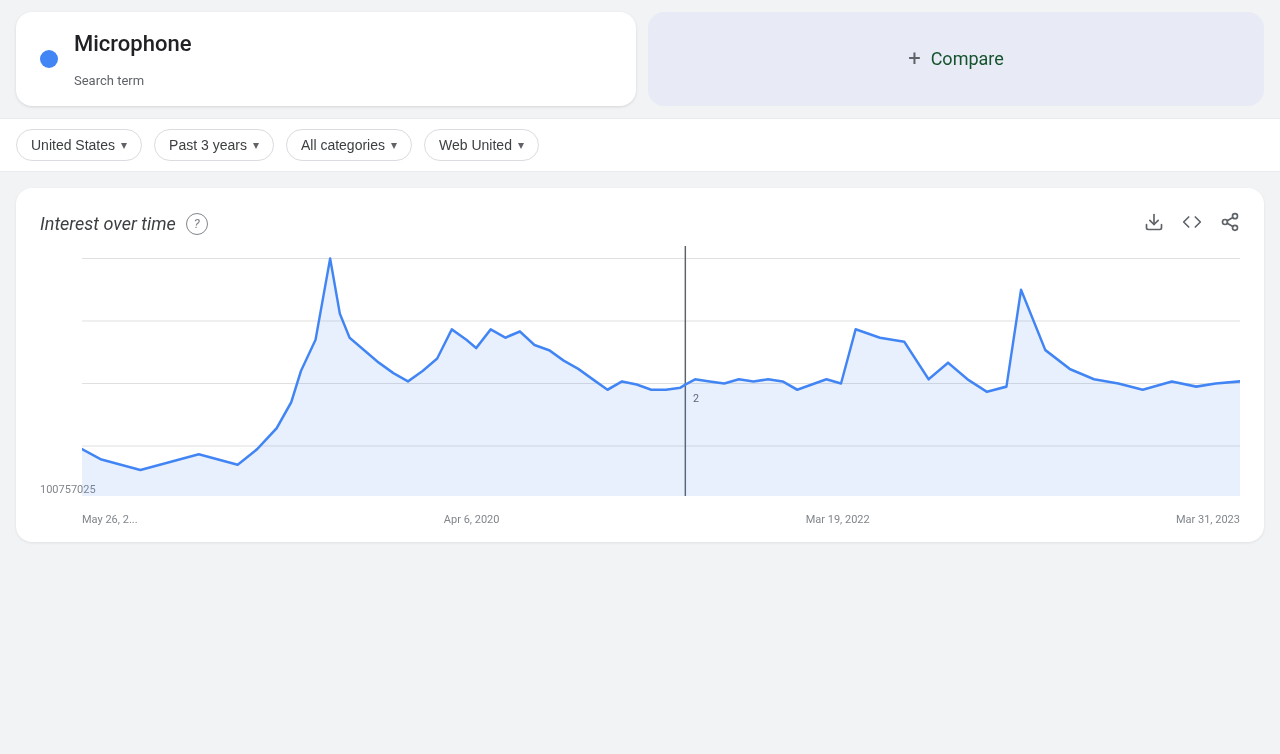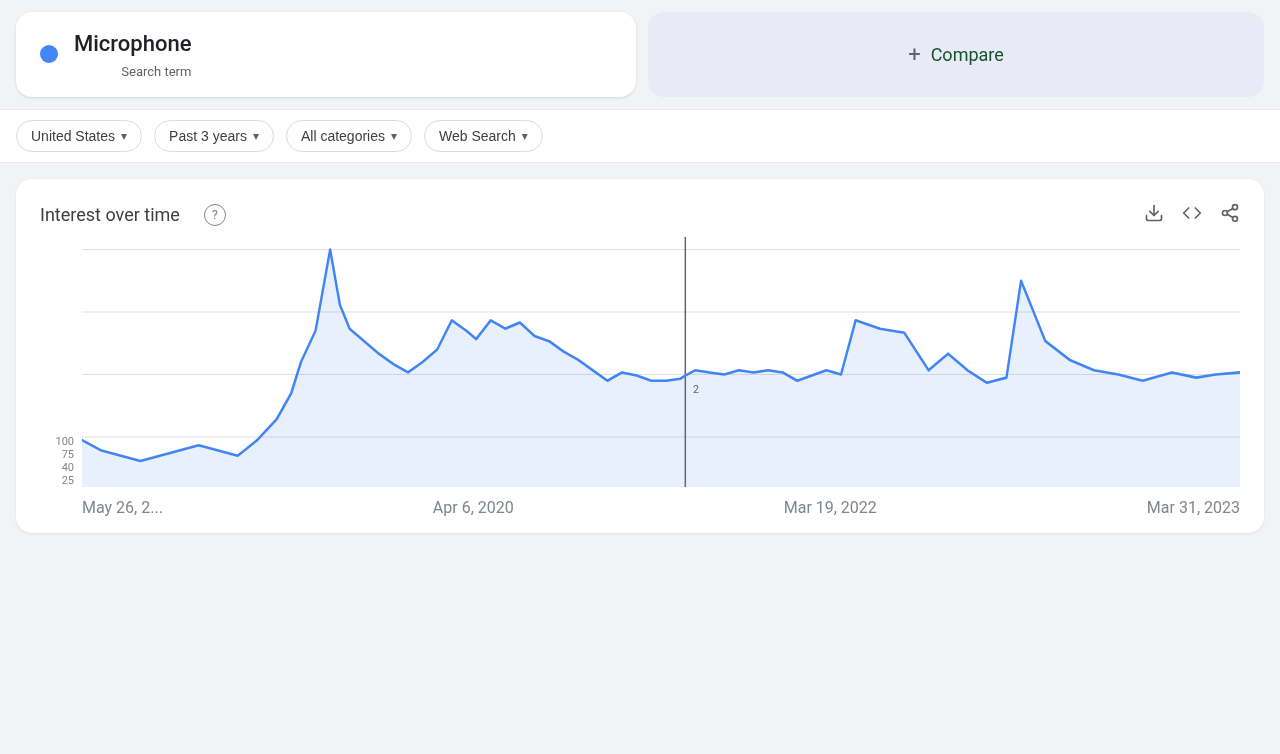--- a/index.html
+++ b/index.html
@@ -21,42 +21,41 @@
 
     .search-term-card {
       background: #fff;
       border-radius: 16px;
       padding: 18px 24px;
       display: flex;
       align-items: center;
       gap: 16px;
       flex: 0 0 620px;
       box-shadow: 0 1px 3px rgba(0,0,0,0.12);
-      text-align: right;
     }
 
     .search-dot {
       width: 18px;
       height: 18px;
       border-radius: 50%;
       background: #4285f4;
       flex-shrink: 0;
     }
 
     .search-term-text h2 {
       font-size: 22px;
       font-weight: 500;
       color: #202124;
       line-height: 1.3;
     }
 
     .search-term-text p {
       font-size: 13px;
       color: #5f6368;
-      margin-top: 5px;
+      margin-top: 14px;
     }
 
     .compare-card {
       background: #e8eaf6;
       border-radius: 16px;
       flex: 1;
       display: flex;
       align-items: center;
       justify-content: center;
       gap: 10px;
@@ -115,21 +114,22 @@
     .chart-header {
       display: flex;
       align-items: center;
       justify-content: space-between;
       margin-bottom: 8px;
     }
 
     .chart-title-group {
       display: flex;
       align-items: center;
-      gap: 24px;
+      gap: 10px;
+      font-style: italic;
     }
 
     .chart-title {
       font-size: 18px;
       color: #3c4043;
       font-weight: 400;
     }
 
     .help-icon {
       width: 22px;
@@ -163,22 +163,22 @@
       margin-top: 10px;
     }
 
     .chart-labels-left {
       position: absolute;
       left: 0;
       top: 0;
       bottom: 30px;
       width: 40px;
       display: flex;
-      flex-direction: column;
-      justify-content: flex-end;
+      flex-direction: row;
+      justify-content: flex-start;
       align-items: flex-end;
       padding-right: 6px;
     }
 
     .chart-labels-left span {
       font-size: 11px;
       color: #80868b;
     }
 
     .chart-canvas-wrap {
@@ -194,21 +194,21 @@
       left: 42px;
       right: 0;
       bottom: 0;
       height: 28px;
       display: flex;
       justify-content: space-between;
       align-items: flex-end;
     }
 
     .chart-x-labels span {
-      font-size: 16px;
+      font-size: 11px;
       color: #80868b;
     }
 
     svg.chart-svg {
       width: 100%;
       height: 100%;
     }
   </style>
 </head>
 <body>
@@ -234,21 +234,21 @@
   </button>
   <button class="filter-btn">
     <span>Past 3 years</span>
     <span class="chevron">▾</span>
   </button>
   <button class="filter-btn">
     <span>All categories</span>
     <span class="chevron">▾</span>
   </button>
   <button class="filter-btn">
-    <span>Web Search</span>
+    <span>Web United</span>
     <span class="chevron">▾</span>
   </button>
 </div>
 
 <div class="chart-section">
   <div class="chart-header">
     <div class="chart-title-group">
       <span class="chart-title">Interest over time</span>
       <div class="help-icon">
         <span>?</span>
@@ -278,21 +278,21 @@
         </svg>
       </span>
     </div>
   </div>
 
   <div class="chart-area">
 
     <div class="chart-labels-left">
       <span>100</span>
       <span>75</span>
-      <span>40</span>
+      <span>70</span>
       <span>25</span>
     </div>
 
     <div class="chart-canvas-wrap">
       <svg class="chart-svg" viewBox="0 0 1190 240" preserveAspectRatio="none">
 
         <line x1="0" y1="12" x2="1190" y2="12" stroke="#e0e0e0" stroke-width="1"></line>
         <line x1="0" y1="72" x2="1190" y2="72" stroke="#e0e0e0" stroke-width="1"></line>
         <line x1="0" y1="132" x2="1190" y2="132" stroke="#e0e0e0" stroke-width="1"></line>
         <line x1="0" y1="192" x2="1190" y2="192" stroke="#e0e0e0" stroke-width="1"></line>

